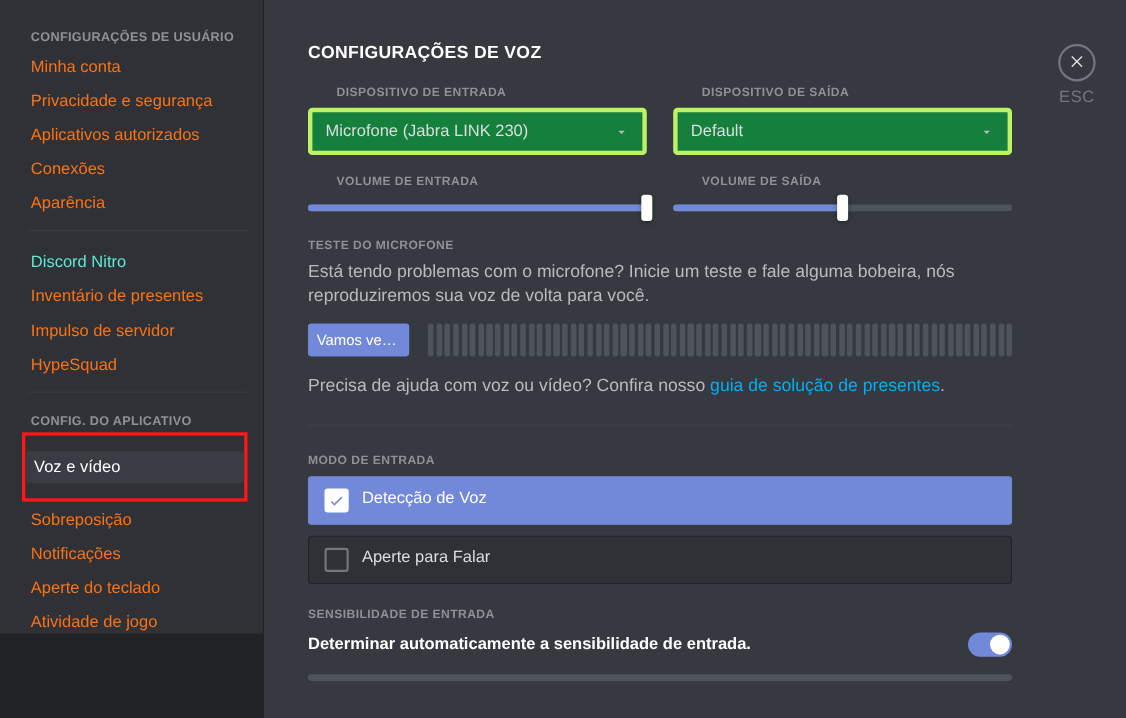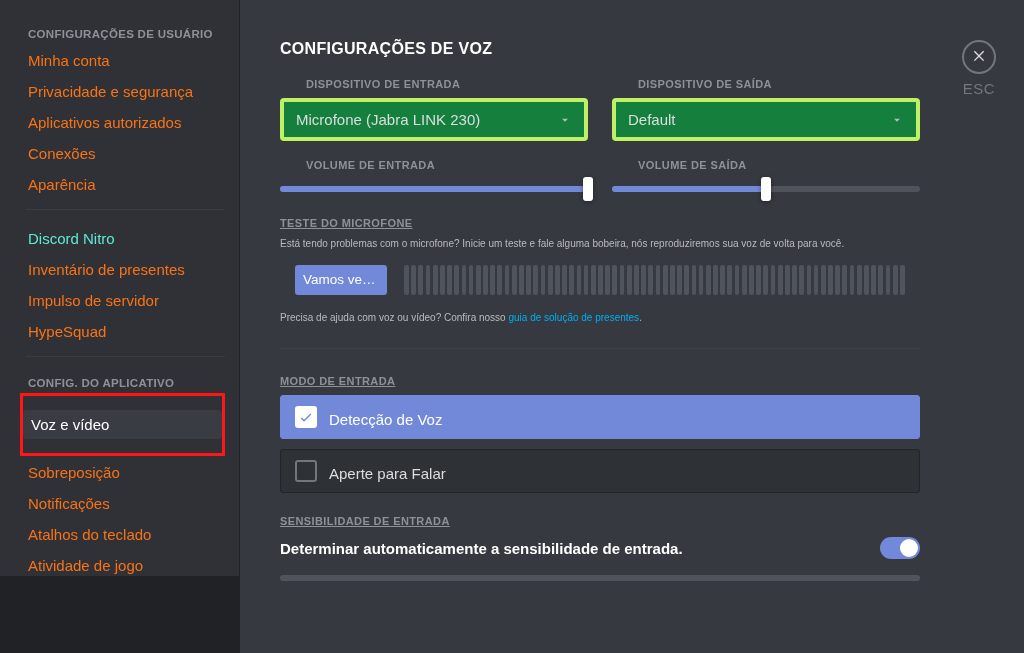--- a/index.html
+++ b/index.html
@@ -48,40 +48,40 @@
 
 .slider { position: relative; height: 18px; margin-top: 10px; }
 .slider-track { position: absolute; top: 5px; left: 0; right: 0; height: 6px; border-radius: 3px; background: #4f545c; }
 .slider-fill { position: absolute; top: 5px; left: 0; height: 6px; border-radius: 3px; background: #7289da; }
 .slider-handle {
   position: absolute; top: -4px; width: 10px; height: 24px; border-radius: 3px;
   background: #fff; box-shadow: 0 1px 4px rgba(0,0,0,.4); cursor: grab;
 }
 
 
-.section-label { font-size: 11px; font-weight: 700; letter-spacing: .4px; color: #8e9297; text-transform: uppercase; margin-bottom: 8px; text-decoration: underline; }
-.help-text { font-size: 10px; color: #b9bbbe; line-height: 1.35; }
-.mic-test-row { display: flex; align-items: flex-start; gap: 17px; margin: 14px 15px 16px; }
+.section-label { font-size: 11px; font-weight: 700; letter-spacing: .4px; color: #8e9297; text-transform: uppercase; margin-bottom: 8px; }
+.help-text { font-size: 16px; color: #b9bbbe; line-height: 1.35; }
+.mic-test-row { display: flex; align-items: flex-start; gap: 17px; margin: 14px 0 16px; }
 .btn-primary {
   background: #7289da; color: #fff; font-size: 13.5px; font-weight: 500;
   border: none; border-radius: 3px; padding: 6px 8px; width: 92px; cursor: pointer;
   white-space: nowrap; overflow: hidden; text-overflow: ellipsis; height: 30px;
 }
 .mic-bars {
   flex: 1; display: flex; gap: 2.4px; align-items: stretch; height: 30px;
 }
 .mic-bar { flex: 1; background: #4f545c; border-radius: 2px; }
 
 .link { color: #00aff4; cursor: pointer; }
 
 hr.divider { border: none; border-top: 1px solid #3f4248; margin: 24px 0 26px; }
 
 
 .mode-card {
-  display: flex; align-items: flex-end; gap: 12px; padding: 10px 14px;
+  display: flex; align-items: flex-start; gap: 12px; padding: 10px 14px;
   border: 1px solid #222428; border-radius: 3px; margin-bottom: 10px; cursor: pointer;
   background: #2e3136;
 }
 .mode-card.checked { background: #7289da; border-color: #7289da; color: #fff; }
 .checkbox {
   width: 22px; height: 22px; border: 2px solid #72767d; border-radius: 3px;
   display: inline-flex; align-items: center; justify-content: center; background: transparent;
 }
 .mode-card.checked .checkbox { background: #fff; border-color: #fff; }
 .checkbox svg { width: 16px; height: 16px; fill: #7289da; display: none; }
@@ -124,21 +124,21 @@
   <div class="sidebar-item">Inventário de presentes</div>
   <div class="sidebar-item">Impulso de servidor</div>
   <div class="sidebar-item">HypeSquad</div>
   <div class="sidebar-separator"></div>
   <div class="sidebar-section-header">Config. do aplicativo</div>
   <div class="highlight-box">
     <div class="sidebar-item active" style="margin-right:0">Voz e vídeo</div>
   </div>
   <div class="sidebar-item">Sobreposição</div>
   <div class="sidebar-item">Notificações</div>
-  <div class="sidebar-item">Atalhos do teclado</div>
+  <div class="sidebar-item">Aperte do teclado</div>
   <div class="sidebar-item">Atividade de jogo</div>
   <div class="sidebar-item">Texto e imagens</div>
 </div>
 
 <div class="main">
 
   <div class="close-wrap">
     <div class="close-btn">
       <span>
         <svg viewBox="0 0 24 24">

